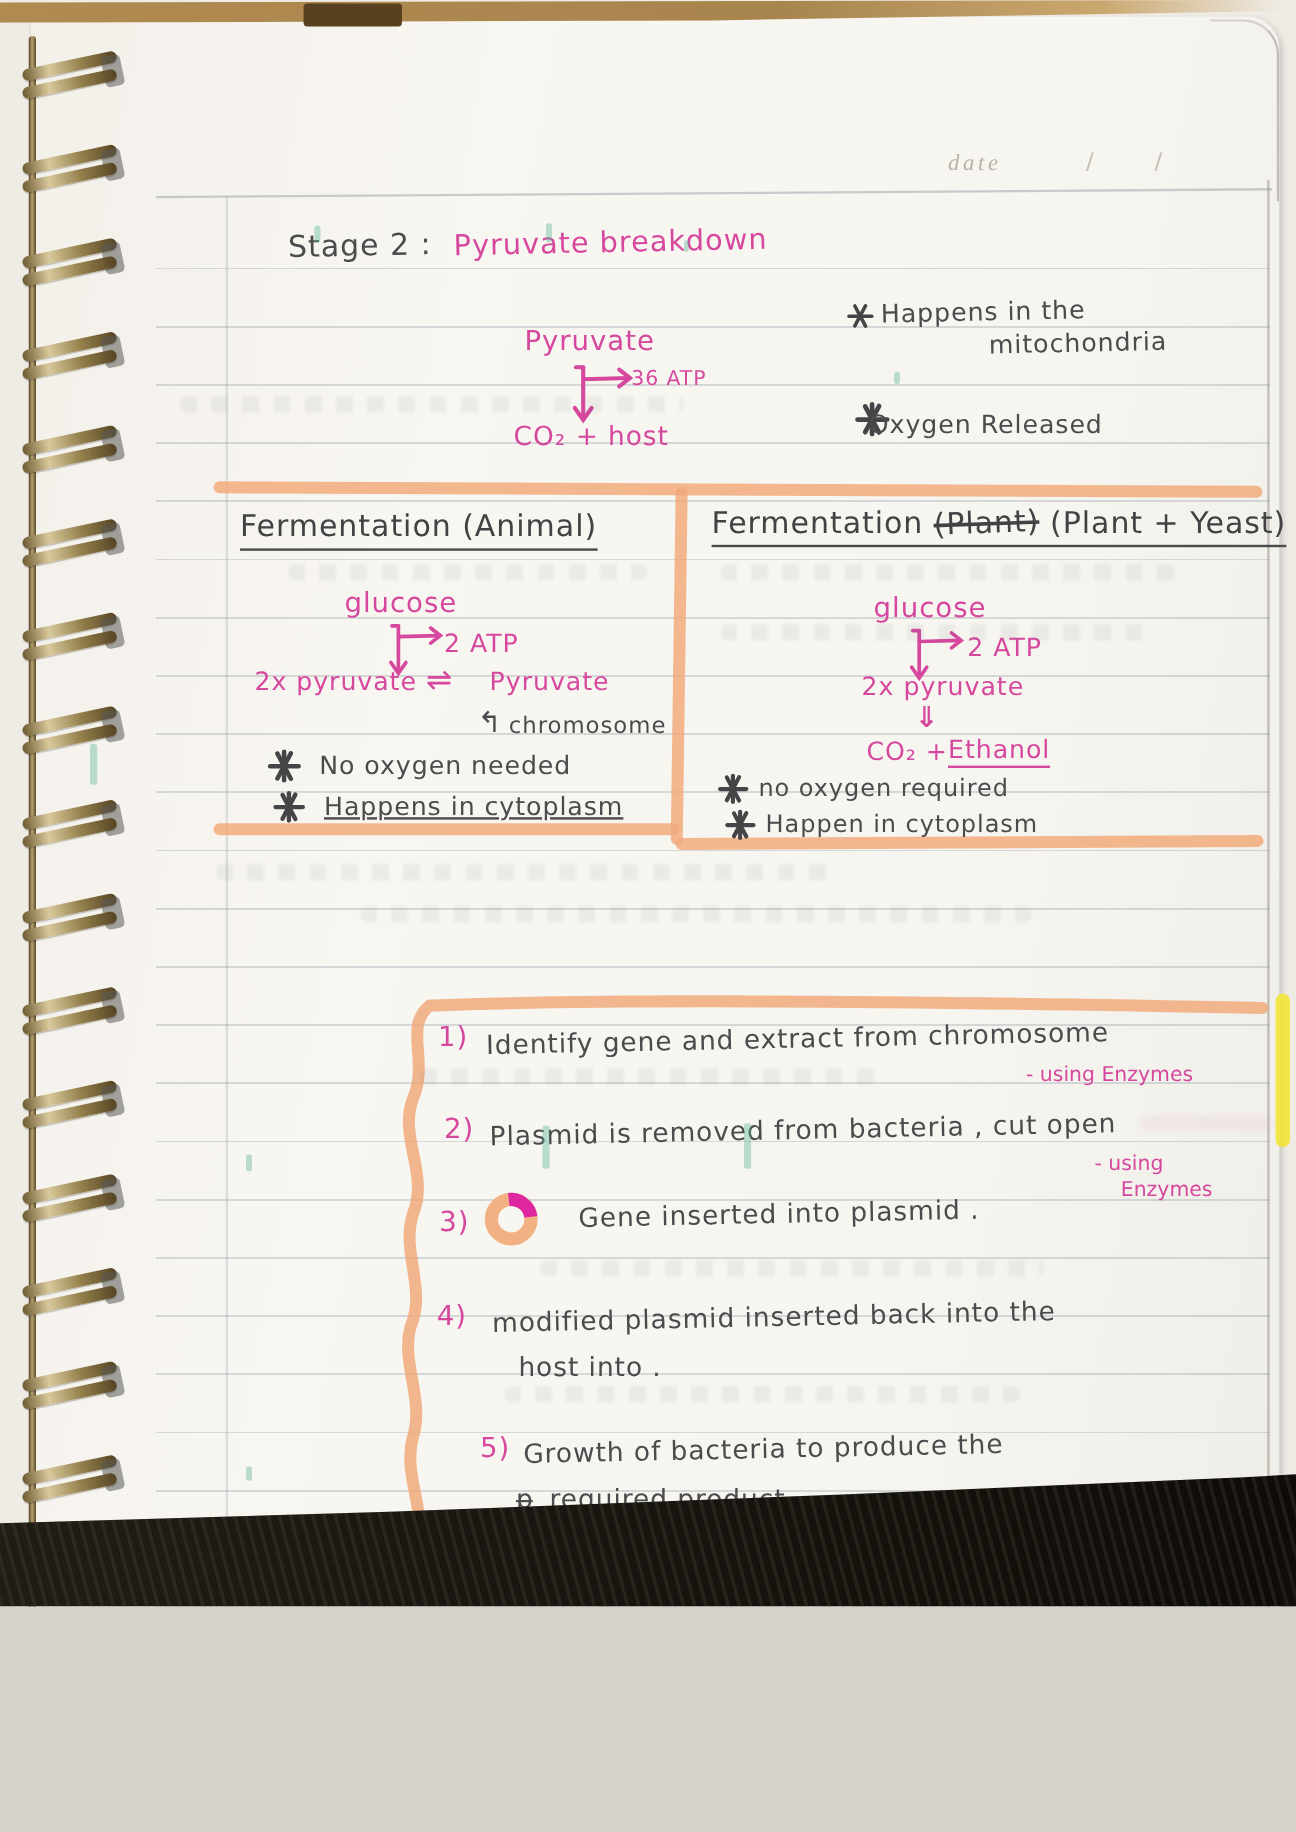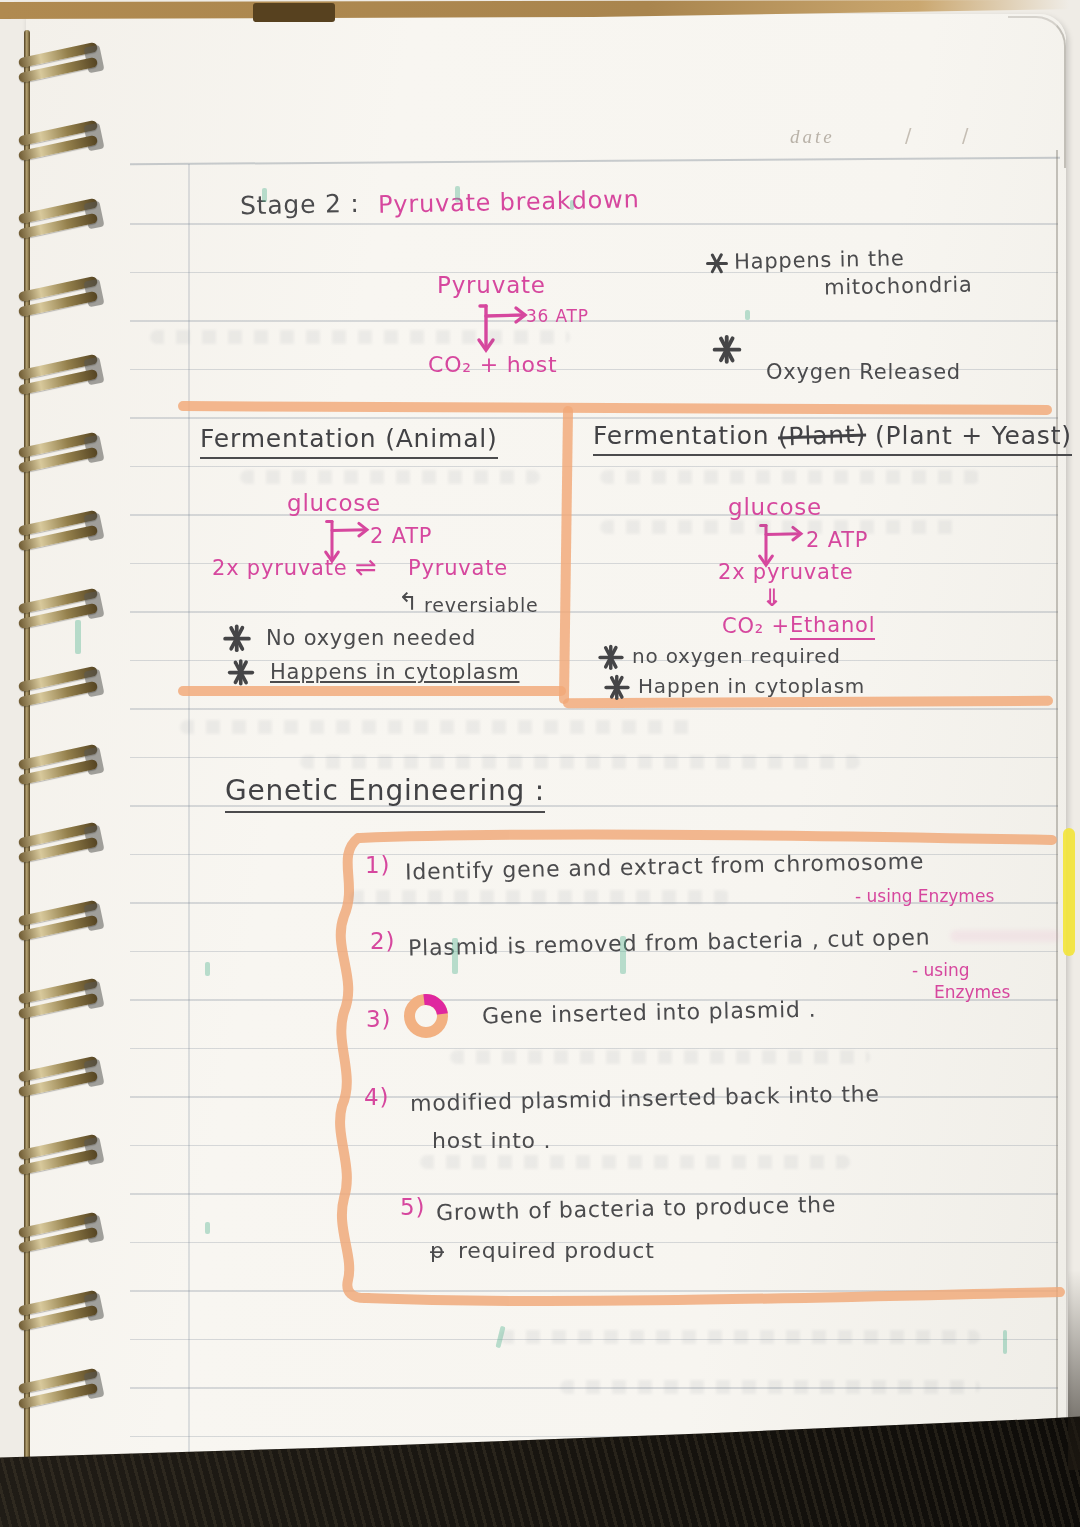--- a/index.html
+++ b/index.html
@@ -1,16 +1,16 @@
 <!DOCTYPE html>
 <html><head>
 <meta charset="utf-8">
 <style>
   html,body{margin:0;padding:0;background:#d8d4cd;}
-  #stage{position:relative;width:1080px;height:1527px;overflow:hidden;
+  #stage{position:relative;width:1080px;height:1339px;overflow:hidden;
          background:#efece6;font-family:"DejaVu Sans",sans-serif;}
 
   
   #paper{position:absolute;left:26px;top:14px;width:1040px;height:1468px;
          background:linear-gradient(100deg,#f3f0ea 0%,#f8f6f1 30%,#f7f5f0 70%,#efede7 100%);
          border-radius:0 26px 8px 0;box-shadow:2px 3px 6px rgba(0,0,0,.18);}
   #ruling{position:absolute;left:130px;top:176px;width:928px;height:1292px;
           background:repeating-linear-gradient(180deg,transparent 0 47px,rgba(120,132,148,.27) 47px 48.5px);
           pointer-events:none;}
   #topline{position:absolute;left:130px;top:160px;width:930px;height:2px;
@@ -185,21 +185,21 @@
       <span></span>
     </span>
   <span class="hw tilt-l" style="left:734px;top:248px;">Happens in the</span>
   <span class="hw tilt-l" style="left:824px;top:274px;">mitochondria</span>
   <span class="star" style="left:716px;top:338px;transform:scale(1.3);">
       <span></span>
       <span></span>
       <span></span>
       <span></span>
     </span>
-  <span class="hw" style="left:766px;top:342px;margin-top:18px;">Oxygen Released</span>
+  <span class="hw" style="left:724px;top:342px;">Oxygen Released</span>
 
   <div class="hl" style="left:178px;top:403px;width:874px;height:10px;transform:rotate(.25deg);"></div>
   <div class="hl" style="left:561px;top:406px;width:10px;height:298px;transform:rotate(.8deg);"></div>
   <div class="hl" style="left:178px;top:686px;width:388px;height:10px;"></div>
   <div class="hl" style="left:563px;top:697px;width:490px;height:10px;transform:rotate(-.3deg);"></div>
 
   <span class="hw heading" style="left:200px;top:424px;">Fermentation (Animal)</span>
   <span class="hw-pink" style="left:287px;top:490px;font-size:23px;">glucose</span>
   <svg class="branch-arrow" style="left:318px;top:518px;" width="80" height="52" viewBox="0 0 86 58">
     <g stroke="#d6479e" stroke-width="3.4" fill="none" stroke-linecap="round">
@@ -208,21 +208,21 @@
       <path d="M14 14 L52 13"></path>
         <path d="M44 6 L53 13 L44 20"></path>
         <path d="M8 4 L14 4"></path>
     </g>
   </svg>
   <span class="hw-pink" style="left:370px;top:524px;">2 ATP</span>
   <span class="hw-pink" style="left:212px;top:556px;">2x pyruvate</span>
   <span class="hw-pink" style="left:355px;top:552px;font-size:26px;">⇌</span>
   <span class="hw-pink" style="left:408px;top:556px;">Pyruvate</span>
   <span class="hw" style="left:398px;top:588px;font-size:24px;">↰</span>
-  <span class="hw" style="left:424px;top:594px;font-size:19px;">reversiable</span>
+  <span class="hw" style="left:424px;top:594px;font-size:19px;">chromosome</span>
   <span class="star" style="left:226px;top:627px;transform:scale(1.25);">
       <span></span>
       <span></span>
       <span></span>
       <span></span>
     </span>
   <span class="hw" style="left:266px;top:626px;">No oxygen needed</span>
   <span class="star" style="left:230px;top:661px;transform:scale(1.2);">
       <span></span>
       <span></span>
@@ -259,21 +259,20 @@
     </span>
   <span class="hw" style="left:632px;top:644px;font-size:20px;">no oxygen required</span>
   <span class="star" style="left:606px;top:676px;transform:scale(1.15);">
       <span></span>
       <span></span>
       <span></span>
       <span></span>
     </span>
   <span class="hw" style="left:638px;top:674px;font-size:20px;">Happen in cytoplasm</span>
 
-  <span class="hw heading" style="left:225px;top:774px;font-size:28px;">Genetic Engineering :</span>
 
   <svg style="position:absolute;left:312px;top:822px;" width="755" height="500" viewBox="0 0 755 500">
     <g stroke="#f0a878" stroke-width="10" fill="none" stroke-linecap="round" opacity="0.82">
       <path d="M48 16 C220 9 540 14 740 18"></path>
       <path d="M46 16 C24 34 46 62 32 94 C20 126 46 156 32 190 C22 222 44 252 30 284 C22 314 42 344 32 376 C24 406 42 434 36 458 C33 470 40 477 56 476"></path>
       <path d="M54 476 C250 484 560 474 748 470"></path>
     </g>
   </svg>
 
   <span class="hw-pink" style="left:365px;top:852px;font-size:23px;">1)</span>

